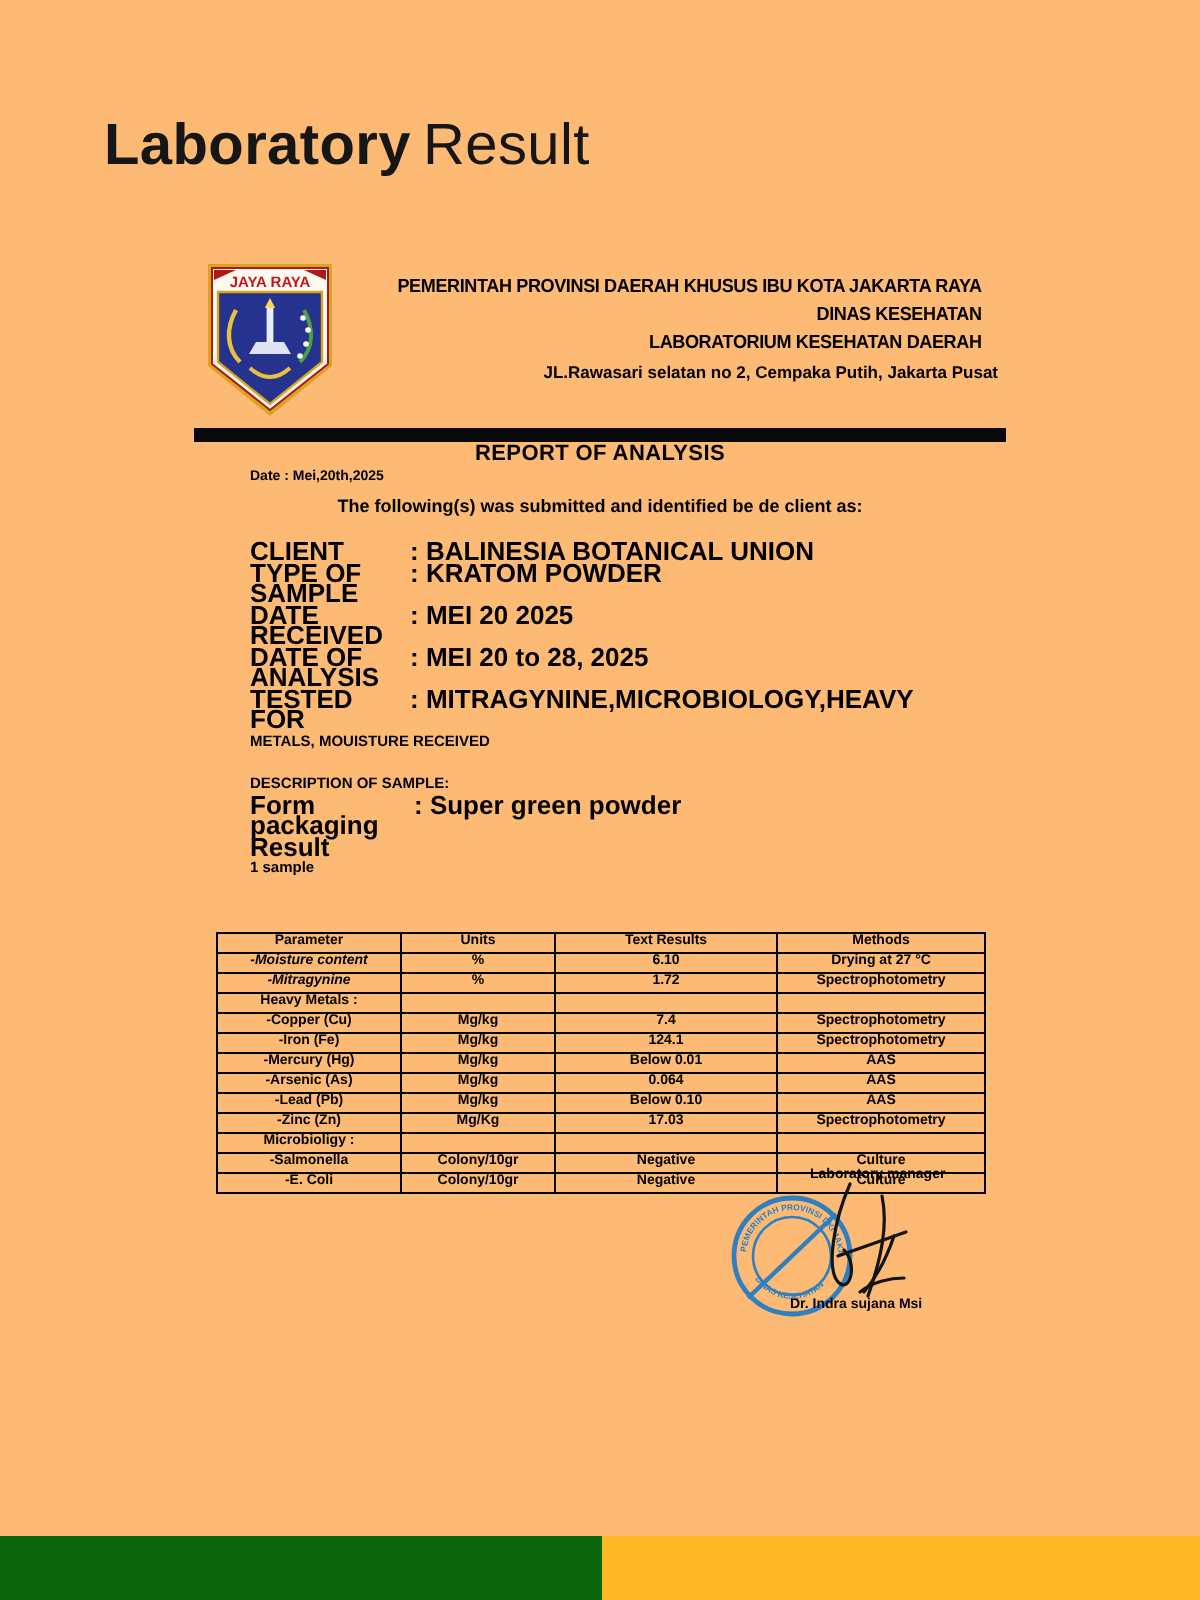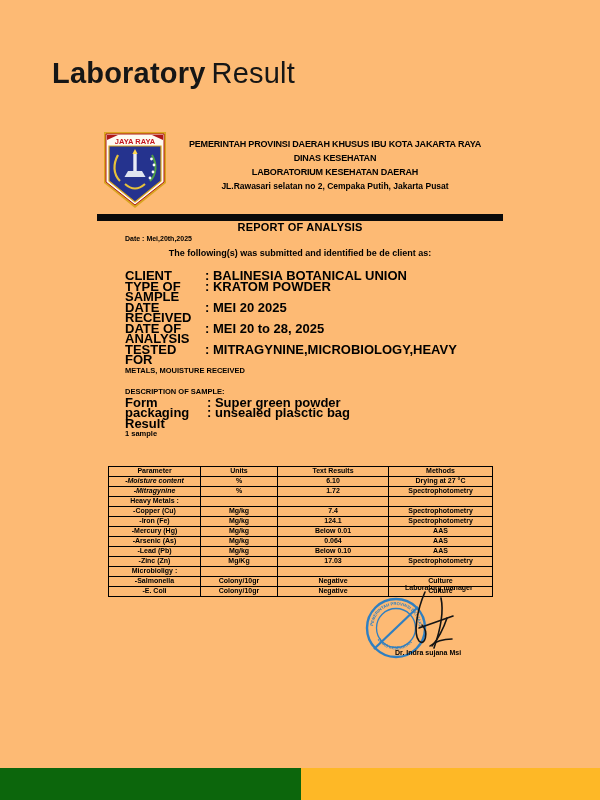--- a/index.html
+++ b/index.html
@@ -11,21 +11,21 @@
   
   .page-title { position:absolute; left:52px; top:58px; font-size:29px; line-height:1.1; color:#161616; letter-spacing:0.2px; }
   .page-title .t-bold { font-weight:800; }
   .page-title .t-reg  { font-weight:400; margin-left:6px; }
 
   
   .doc { position:absolute; left:95px; top:130px; width:410px; }
 
   .letterhead { display:flex; align-items:flex-start; }
   .logo { width:64px; height:76px; margin:2px 0 0 8px; flex:0 0 auto; }
-  .head-text { flex:1; text-align:center; padding:6px 6px 0 4px; }
+  .head-text { flex:1; text-align:right; padding:6px 6px 0 4px; }
   .org { font-weight:800; font-size:9.5px; letter-spacing:-0.2px; transform:scaleX(0.95); transform-origin:50% 50%; line-height:12px; margin-top:2px; white-space:nowrap; }
   .addr { font-weight:600; font-size:8.5px; line-height:11px; margin-top:3px; white-space:nowrap; }
   .addr + .addr { margin-top:0; }
 
   .black-bar { height:7px; background:#0a0a0a; margin:6px 2px 0 2px; }
 
   .roa   { text-align:center; font-size:11px; font-weight:800; letter-spacing:0.2px; }
   .date  { margin:2px 0 0 30px; font-size:7px; font-weight:800; }
   .intro { margin-top:6px; text-align:center; font-size:9px; font-weight:800; }
 
@@ -122,21 +122,20 @@
     </div>
 
     <div class="desc-head">DESCRIPTION OF SAMPLE:</div>
     <div class="kv-block2">
       <div class="kv">
           <span class="k" style="width:82px">Form</span>
           <span class="v">: Super green powder</span>
         </div>
       <div class="kv">
           <span class="k" style="width:82px">packaging</span>
-          <span class="v">: unsealed plasctic bag</span>
         </div>
       <div class="kv">
           <span class="k" style="width:82px">Result</span>
         </div>
       <div class="kv-cont">1 sample</div>
     </div>
 
     <table class="results">
       <colgroup>
           <col style="width:92px">

